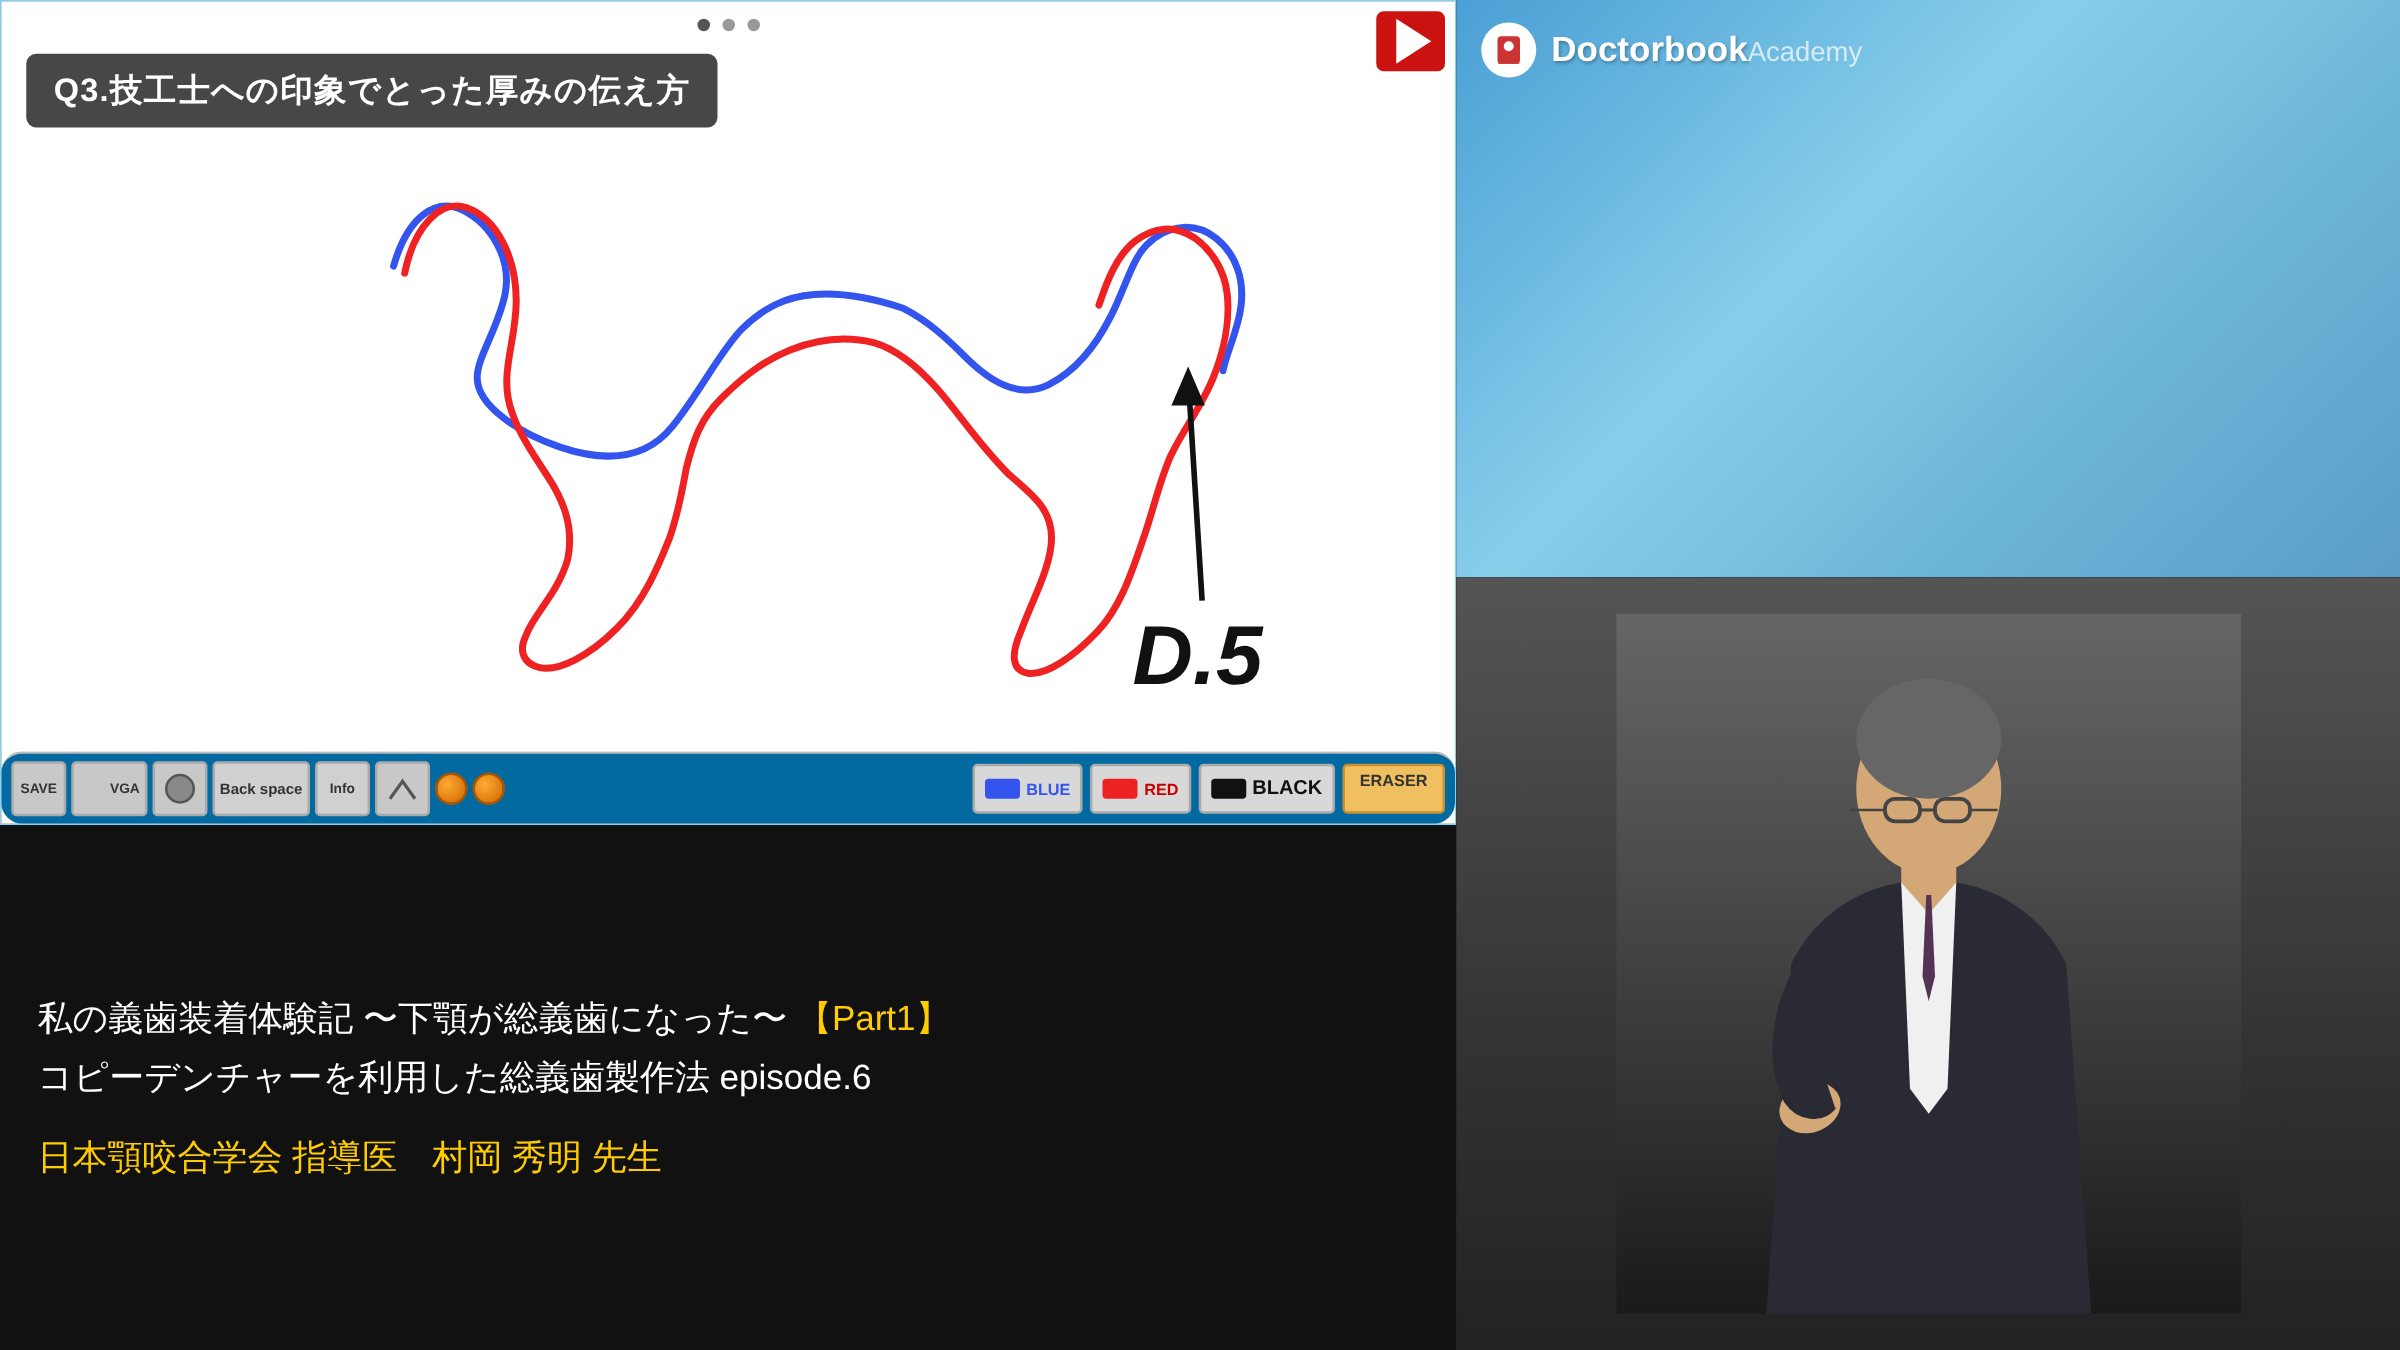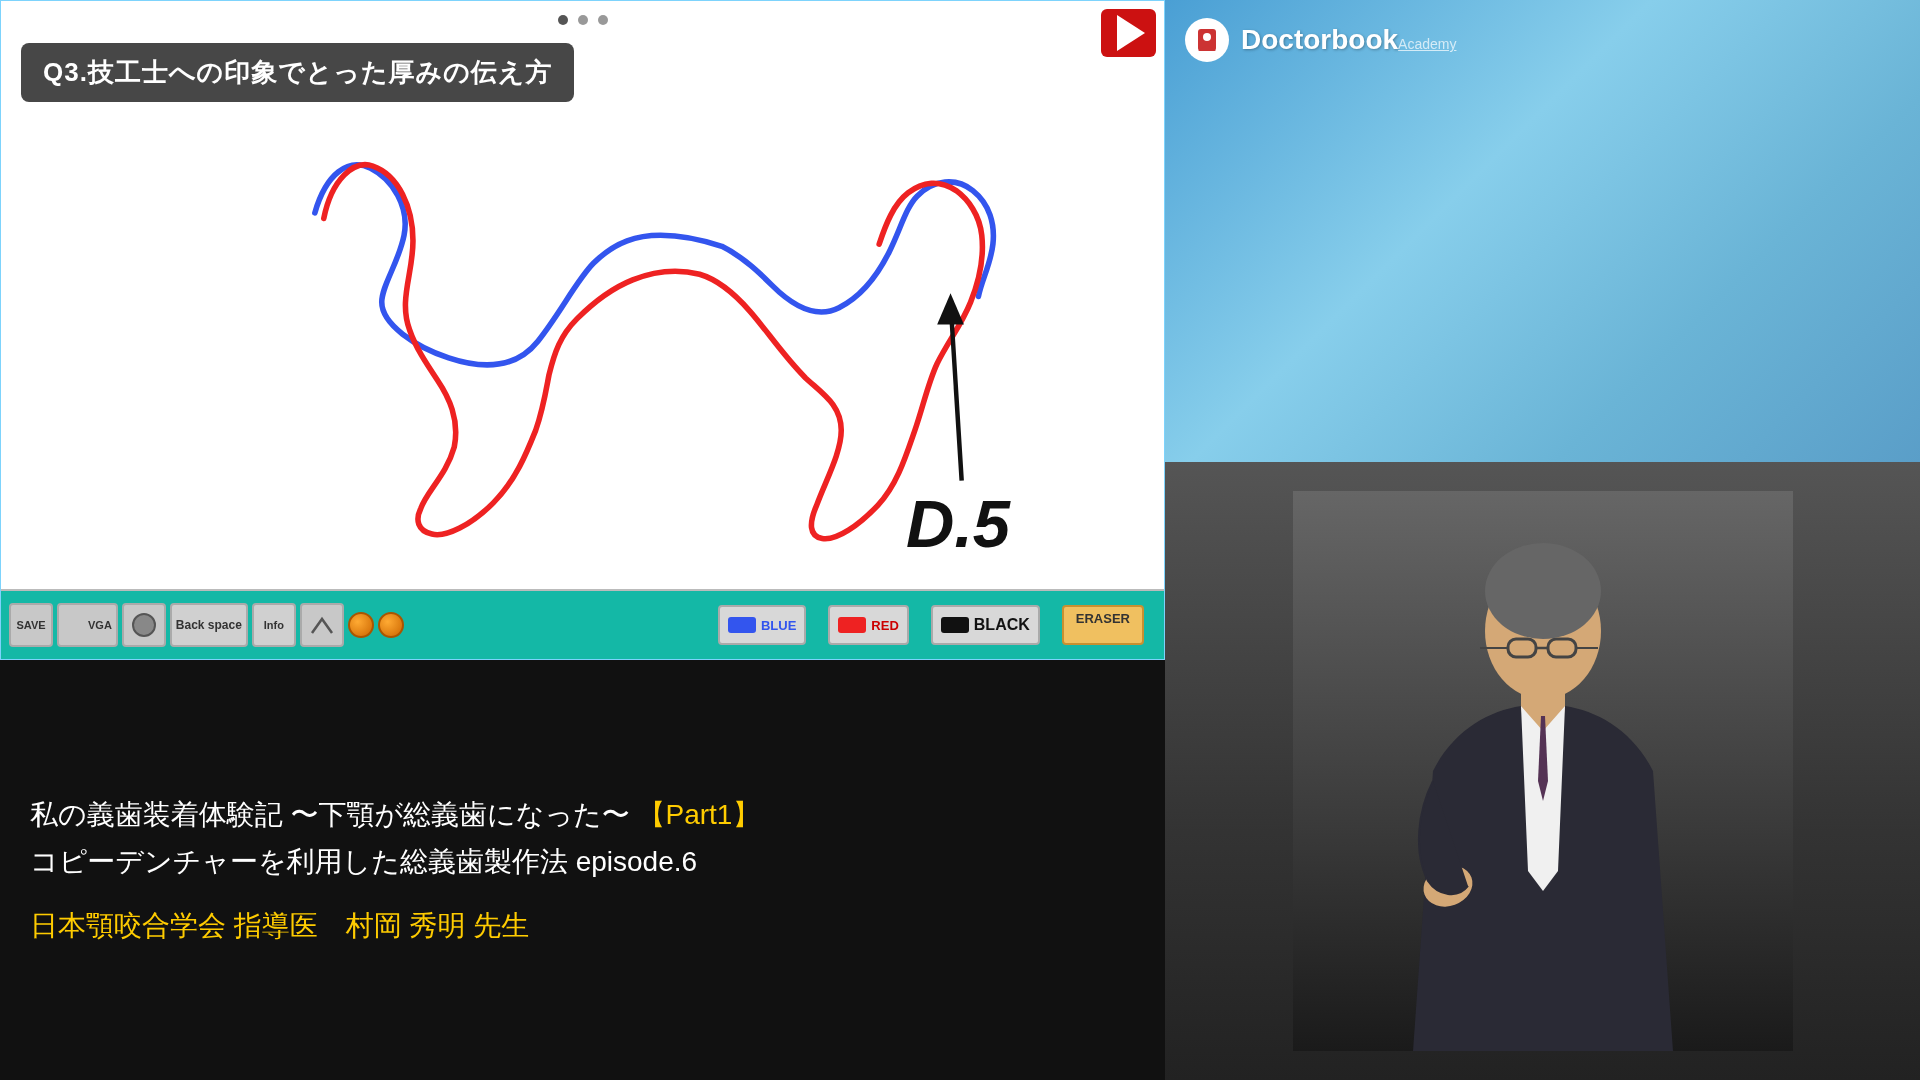--- a/index.html
+++ b/index.html
@@ -98,27 +98,28 @@
       z-index: 10;
       letter-spacing: 1px;
     }
 
     
     .toolbar {
       position: absolute;
       bottom: 0;
       left: 0;
       width: 100%;
-      height: 70px;
-      background: #14b8a6;
+      height: 58px;
+      background: #0369a1;
       border-top: 2px solid #bbb;
       display: flex;
       align-items: center;
       padding: 0 8px;
       gap: 4px;
+      border-radius: 17px;
     }
 
     .toolbar-btn {
       height: 44px;
       min-width: 44px;
       background: #d0d0d0;
       border: 2px solid #aaa;
       border-radius: 4px;
       display: flex;
       align-items: center;
@@ -129,24 +130,24 @@
       color: #333;
       padding: 0 4px;
     }
 
     .toolbar-btn.save { background: #c8c8c8; }
     .toolbar-btn.vga { background: #c8c8c8; padding-left: 29px; }
 
     
     .color-tools {
       position: absolute;
-      right: 20px;
-      display: flex;
-      align-items: center;
-      gap: 22px;
+      right: 8px;
+      display: flex;
+      align-items: center;
+      gap: 6px;
     }
 
     .color-btn {
       display: flex;
       align-items: center;
       gap: 5px;
       background: #d8d8d8;
       border: 2px solid #aaa;
       border-radius: 4px;
       padding: 4px 8px;
@@ -236,22 +237,21 @@
 
     .logo-text {
       color: #fff;
       font-size: 28px;
       font-weight: bold;
       text-shadow: 1px 1px 3px rgba(0,0,0,0.3);
     }
 
     .logo-academy {
       color: rgba(255,255,255,0.7);
-      font-size: 14px;
-      text-decoration: underline;
+      font-size: 22px;
     }
 
     
     .speaker-area {
       width: 755px;
       height: 618px;
       background: #2a2a2a;
       display: flex;
       align-items: center;
       justify-content: center;

